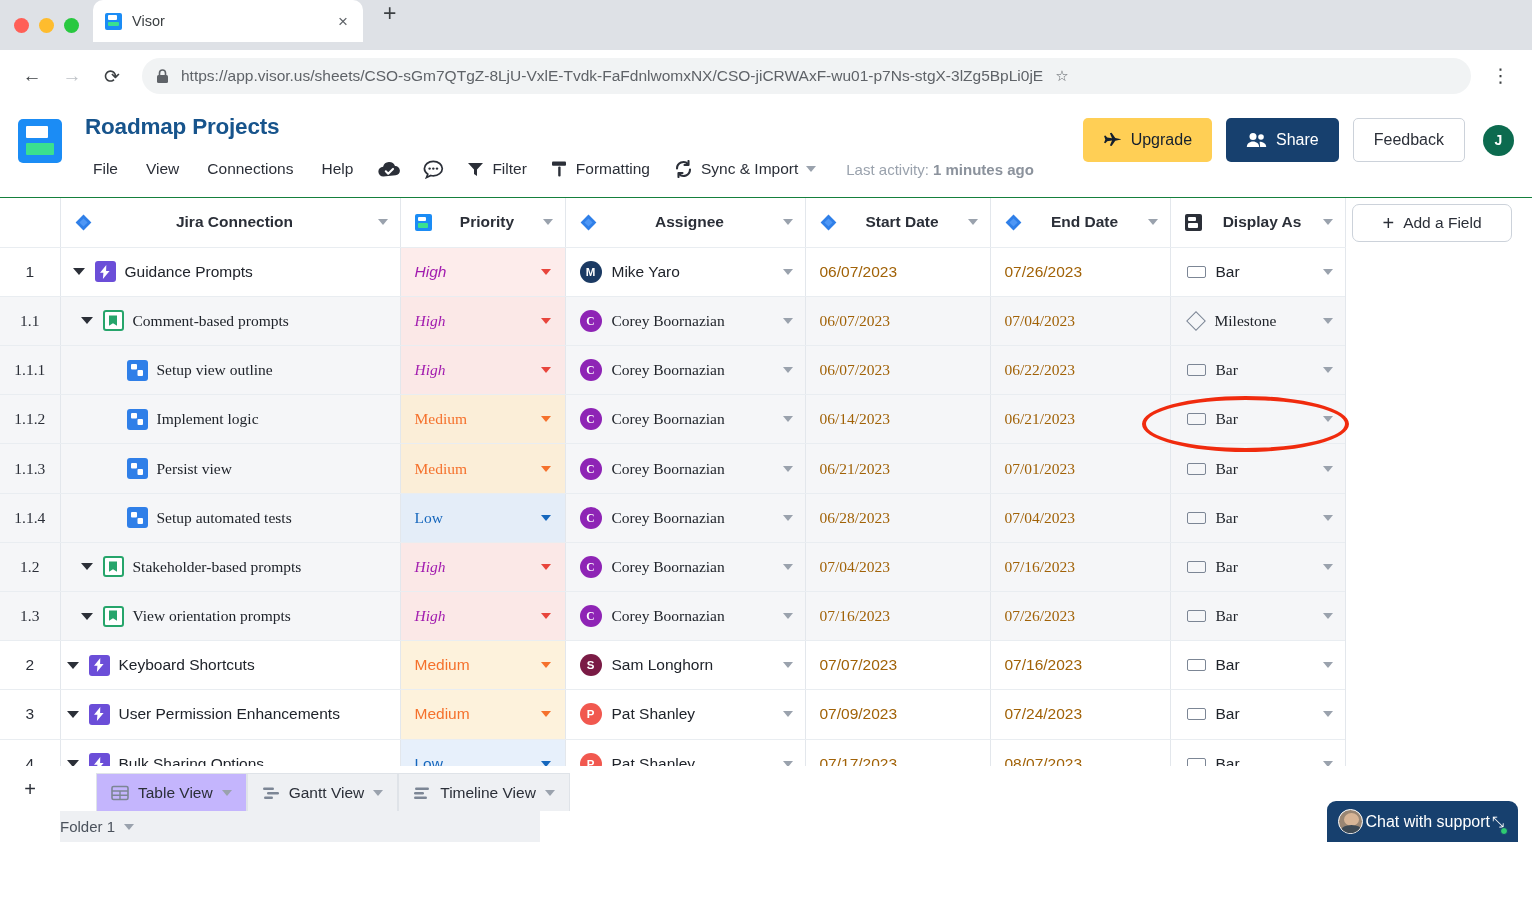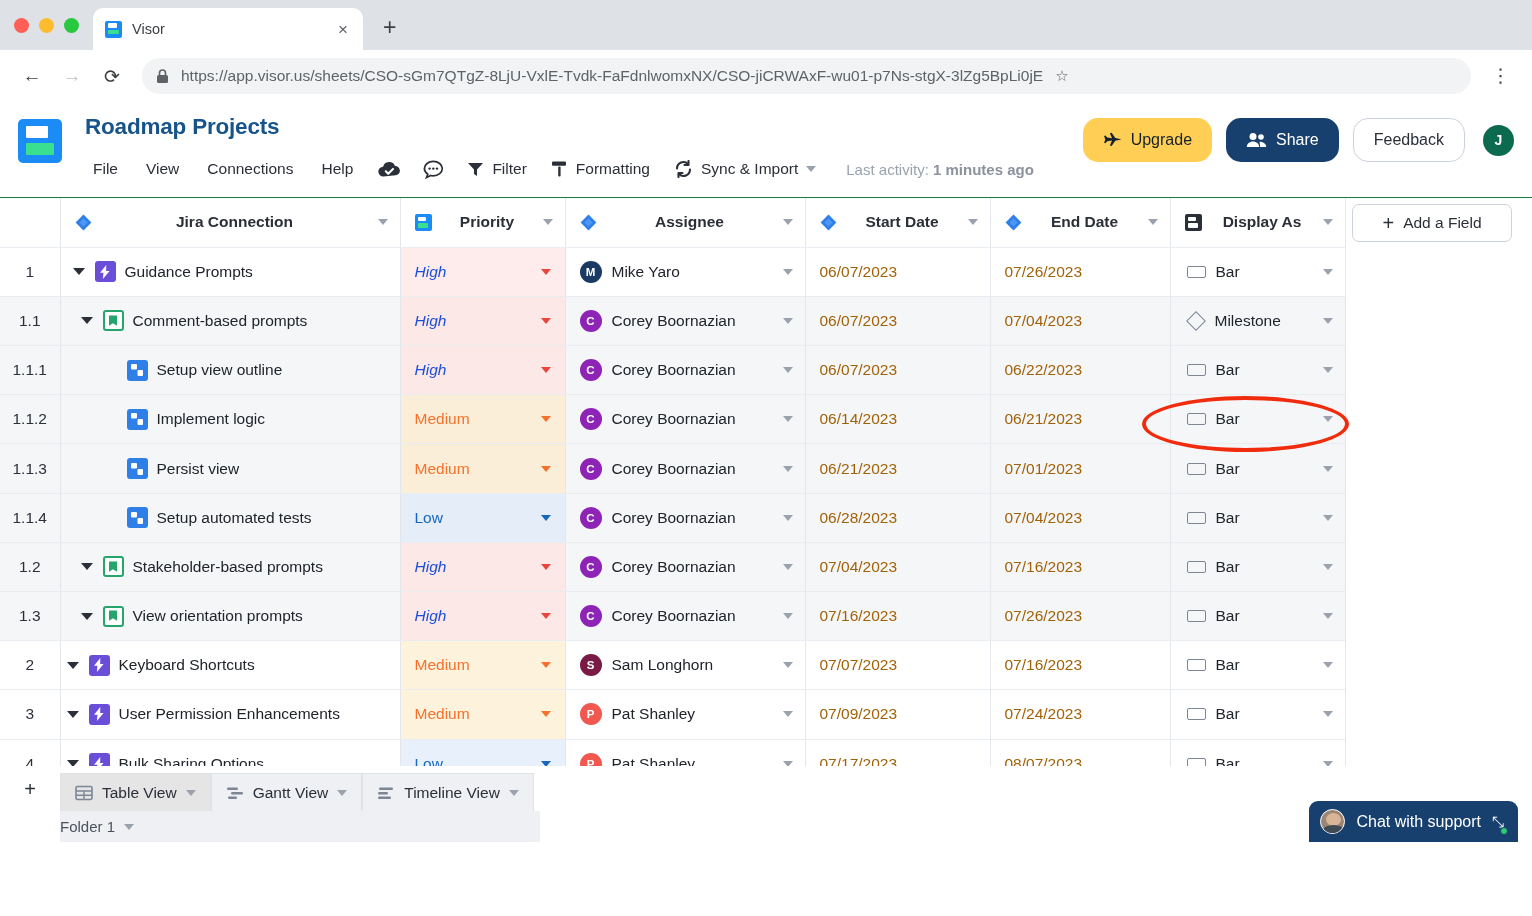--- a/index.html
+++ b/index.html
@@ -5,21 +5,21 @@
   * { box-sizing: border-box; margin: 0; padding: 0; }
   html, body {
     width: 1532px; height: 916px;
     font-family: "Liberation Sans", sans-serif;
     background: #ffffff;
     overflow: hidden;
   }
 
   
   .browser-chrome { width: 1532px; background: #dee1e6; }
-  .tabstrip { height: 50px; display: flex; align-items: flex-end; padding-left: 14px; position: relative; }
+  .tabstrip { height: 50px; display: flex; align-items: flex-start; padding-left: 14px; position: relative; }
   .traffic { display: flex; gap: 10px; align-items: center; height: 50px; padding-right: 14px; }
   .dot { width: 15px; height: 15px; border-radius: 50%; }
   .dot.red { background: #ff5f57; }
   .dot.yellow { background: #febc2e; }
   .dot.green { background: #28c840; }
 
   .tab {
     width: 270px; height: 42px; background: #fff;
     border-radius: 10px 10px 0 0;
     display: flex; align-items: center; padding: 0 12px;
@@ -66,21 +66,21 @@
   .menu-tool { display: flex; align-items: center; gap: 8px; padding: 0 12px; cursor: pointer; font-size: 15.5px; color: #2b2f38; white-space: nowrap; }
   .caret { width: 0; height: 0; border-left: 5px solid transparent; border-right: 5px solid transparent; border-top: 6px solid #9aa2ad; }
   .caret.dark { border-top-color: #2b2f38; }
   .caret.red { border-top-color: #e8453c; }
   .caret.orange { border-top-color: #f5712c; }
   .caret.blue { border-top-color: #1667bd; }
   .last-activity { font-size: 15px; color: #9aa2ad; margin-left: 18px; white-space: nowrap; }
   .last-activity b { color: #8b929c; }
 
   .header-actions { position: absolute; right: 18px; top: 16px; display: flex; align-items: center; gap: 14px; }
-  .btn { height: 44px; border-radius: 15px; display: flex; align-items: center; gap: 9px; padding: 0 20px; font-size: 16px; cursor: pointer; white-space: nowrap; }
+  .btn { height: 44px; border-radius: 5px; display: flex; align-items: center; gap: 9px; padding: 0 20px; font-size: 16px; cursor: pointer; white-space: nowrap; }
   .btn-upgrade { background: #ffcf55; color: #15202e; font-weight: 500; }
   .btn-share { background: #17406e; color: #fff; font-weight: 500; }
   .btn-feedback { background: #fff; color: #2b2f38; border: 1px solid #ccd2da; }
   .avatar-hdr {
     width: 31px; height: 31px; border-radius: 50%; background: #0c6b4f; color: #fff;
     display: flex; align-items: center; justify-content: center; font-size: 14px; font-weight: 600;
     margin-left: 4px; cursor: pointer;
   }
 
   
@@ -120,42 +120,42 @@
   .expander { width: 13px; height: 13px; flex: 0 0 13px; display: flex; align-items: center; justify-content: center; cursor: pointer; }
   .expander .caret { border-left-width: 6px; border-right-width: 6px; border-top-width: 7px; }
   .type-icon { width: 21px; height: 21px; flex: 0 0 21px; border-radius: 3px; display: flex; align-items: center; justify-content: center; }
   .type-icon.epic { background: #6b4ed8; }
   .type-icon.story { background: #fff; border: 2px solid #26a56b; border-radius: 3px; }
   .type-icon.subtask { background: #2f7fe8; }
   .name-text { font-size: 15.5px; color: #20242b; white-space: nowrap; }
 
   .prio-cell { display: flex; align-items: center; justify-content: space-between; height: 100%; padding: 0 14px; cursor: pointer; }
   .prio-text { font-size: 15.5px; }
-  .prio-High   { color: #1d4ed8; font-style: italic; font-weight: 500; }
+  .prio-High   { color: #a21caf; font-style: italic; font-weight: 500; }
   .prio-Medium { color: #f5712c; font-weight: 500; }
   .prio-Low    { color: #1667bd; }
   td.p-High   { background: #fdeceb; }
   td.p-Medium { background: #fdf2dc; }
   td.p-Low    { background: #e7f0fb; }
 
   .assign-cell { display: flex; align-items: center; height: 100%; padding: 0 12px 0 14px; gap: 10px; cursor: pointer; }
   .avatar-sm {
     width: 22px; height: 22px; flex: 0 0 22px; border-radius: 50%;
     display: flex; align-items: center; justify-content: center;
     color: #fff; font-size: 11.5px; font-weight: 600;
   }
   .assign-name { font-size: 15.5px; color: #20242b; flex: 1; white-space: nowrap; }
   .date-text { font-size: 15.5px; color: #a16207; }
 
   .disp-cell { display: flex; align-items: center; height: 100%; padding: 0 12px 0 16px; gap: 10px; cursor: pointer; }
   .shape-bar { width: 19px; height: 12px; border: 1.6px solid #7c8695; border-radius: 2px; flex: 0 0 19px; }
   .shape-diamond { width: 14px; height: 14px; border: 1.6px solid #7c8695; transform: rotate(45deg); flex: 0 0 14px; margin: 0 2px; }
   .disp-text { font-size: 15.5px; color: #20242b; flex: 1; }
 
-  .row-shade td { background: #f5f6f8; }
+  .row-shade td { background: #f5f6f8; font-family: Liberation Serif, serif; }
   .row-shade td.rownum { background: #f5f6f8; }
   .row-shade td.p-High   { background: #fbe8e7; }
   .row-shade td.p-Medium { background: #fbeed8; }
   .row-shade td.p-Low    { background: #e4edf8; }
 
   .grid-rest { position: absolute; left: 1345px; top: 50px; right: 0; bottom: 0; background: #fff; border-left: 1px solid #e3e7ec; }
 
   
   .annot-ellipse {
     position: absolute; left: 1142px; top: 198px; width: 207px; height: 56px;
@@ -163,32 +163,32 @@
   }
 
   
   .bottom-bar { position: absolute; left: 0; bottom: 0; width: 1532px; height: 76px; background: #fff; }
   .tabs-row { position: absolute; left: 0; top: 0; height: 45px; display: flex; align-items: flex-end; }
   .plus-tab { width: 60px; height: 45px; display: flex; align-items: center; justify-content: center; cursor: pointer; }
   .sheet-tab {
     height: 38px; display: flex; align-items: center; gap: 9px; padding: 0 14px;
     background: #eef0f3; border: 1px solid #dfe3e8; border-bottom: none; cursor: pointer;
   }
-  .sheet-tab.active { background: #e5e5e5; }
+  .sheet-tab.active { background: #c4b5fd; margin-left: 36px; }
   .sheet-tab .lbl { font-size: 15.5px; color: #2b2f38; white-space: nowrap; }
   .folder-row {
     position: absolute; left: 60px; top: 45px; width: 480px; height: 31px;
     background: #eef0f3; display: flex; align-items: center; justify-content: flex-start; gap: 9px;
   }
   .folder-row .lbl { font-size: 15px; color: #4b525c; }
 
   .chat-widget {
     position: absolute; right: 14px; bottom: 0px; height: 41px;
     background: #17406e; border-radius: 9px 9px 0 0;
-    display: flex; align-items: center; gap: 11px; padding: 0 14px 0 11px; cursor: pointer;
+    display: flex; align-items: center; gap: 2px; padding: 0 14px 0 11px; cursor: pointer;
   }
   .chat-avatar { width: 25px; height: 25px; border-radius: 50%; background: #9a8673; border: 1.5px solid #fff; position: relative; flex: 0 0 25px; overflow: hidden; }
   .chat-avatar::before { content:''; position:absolute; left:5px; top:3px; width:15px; height:13px; border-radius:50%; background:#d8b596; }
   .chat-avatar::after { content:''; position:absolute; left:2px; bottom:-3px; width:21px; height:11px; border-radius:50% 50% 0 0; background:#3e4a55; }
   .chat-dot { position: absolute; right: 10px; bottom: 7px; width: 8px; height: 8px; border-radius: 50%; background: #2ecc71; border: 1.5px solid #17406e; z-index: 3; }
   .chat-label { color: #fff; font-size: 16px; white-space: nowrap; }
   .chat-expand { color: #fff; font-size: 15px; }
 </style>
 </head>
 <body>

